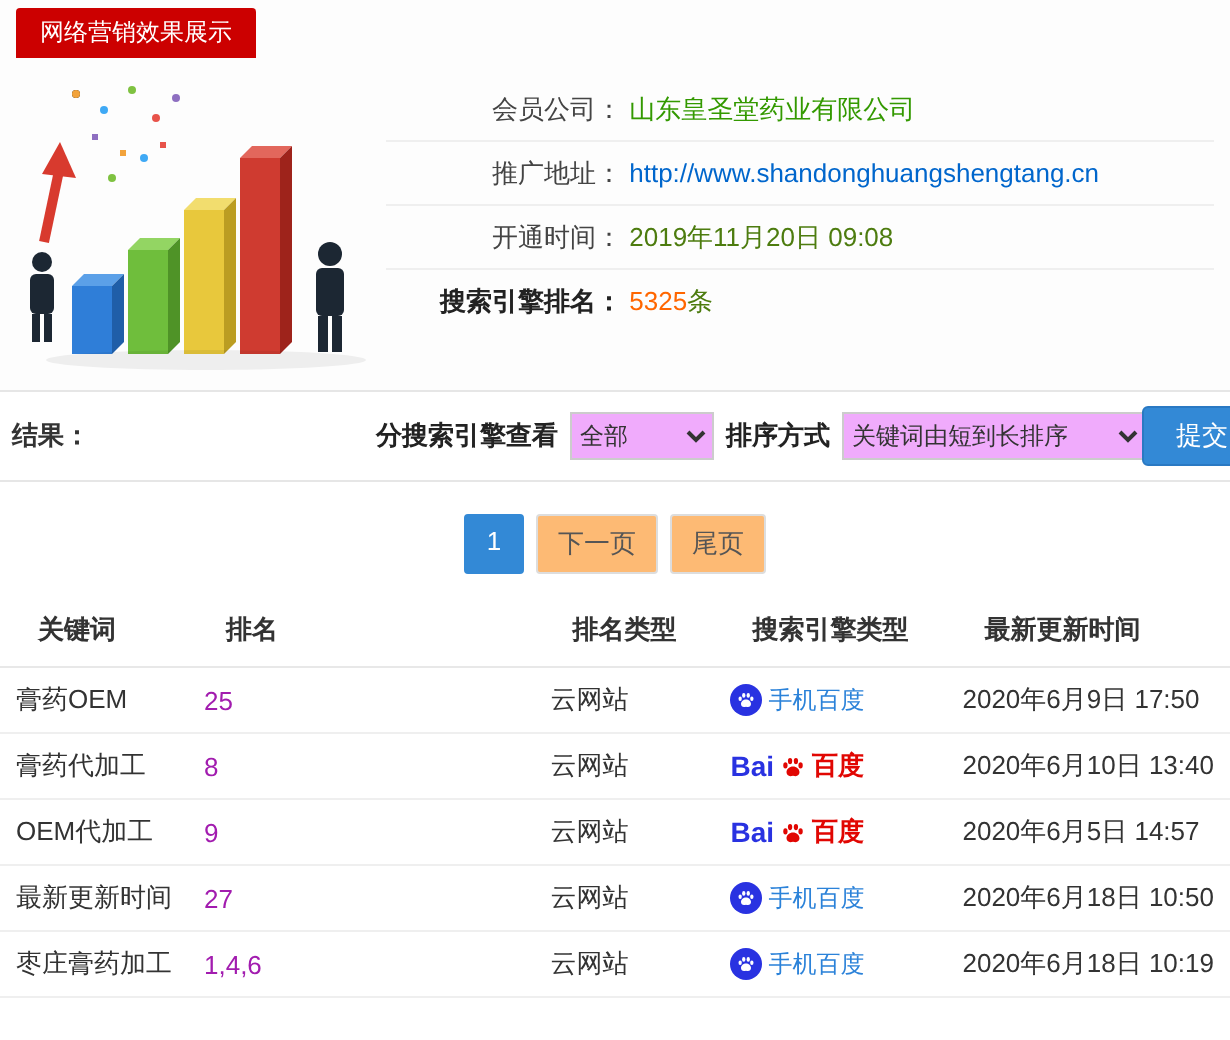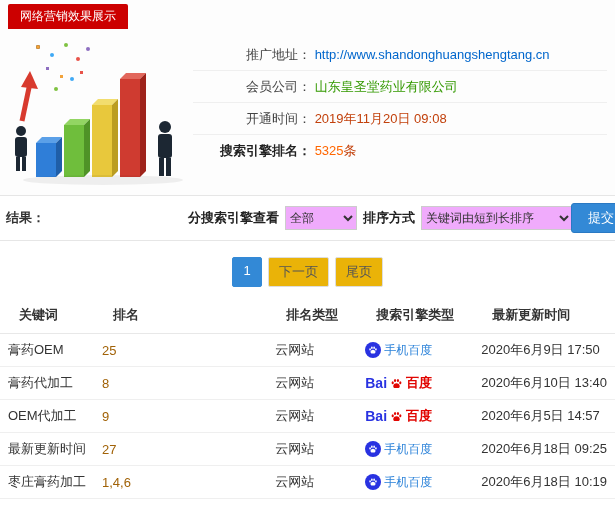--- a/index.html
+++ b/index.html
@@ -12,51 +12,51 @@
     padding:4px 12px; border-radius:2px 2px 0 0; }
   .top-content { display:flex; padding:6px 0 8px 0; }
   .illustration { width:185px; height:152px; flex:0 0 185px; }
   .info-rows { flex:1; padding-top:4px; }
   .info-row { height:32px; line-height:32px; font-size:13px; border-bottom:1px solid #efefef; }
   .info-row:last-child { border-bottom:none; }
   .info-label { display:inline-block; width:118px; text-align:right; color:#444; }
   .info-label.strong { font-weight:bold; color:#222; }
   .val-green { color:#339900; text-decoration:none; }
   .val-blue  { color:#0066cc; text-decoration:none; }
-  .val-plain { color:#c2410c; }
+  .val-plain { color:#4d7c0f; }
   .val-orange{ color:#ff6600; }
 
   
   .filter-bar { position:relative; display:flex; align-items:center;
     padding:10px 6px; border-bottom:1px solid #e6e6e6; font-size:13px; }
   .result-label { font-weight:bold; width:182px; flex:0 0 182px; }
   .filter-controls { display:flex; align-items:center; gap:6px; }
   .filter-controls b { font-size:13px; color:#222; white-space:nowrap; }
   .filter-controls select { font-size:12px; height:24px; border:1px solid #ccc;
     background:#f0abfc; color:#333; }
   .sel-small { width:72px; }
   .sel-wide  { width:152px; }
   .submit-btn { position:absolute; right:-16px; top:7px; background:#3389d6; color:#fff;
     border:1px solid #2a79c3; border-radius:3px; padding:5px 16px; font-size:13px; cursor:pointer; }
 
   
   .pagination { display:flex; justify-content:center; gap:6px; margin:16px 0 10px 0; }
   .page { display:inline-block; min-width:30px; text-align:center; font-size:13px;
-    padding:5px 10px; border:1px solid #ddd; background:#eab308; color:#555; cursor:pointer;
+    padding:5px 10px; border:1px solid #ddd; background:#fdba74; color:#555; cursor:pointer;
     border-radius:2px; }
   .page.active { background:#3389d6; border-color:#3389d6; color:#fff; }
 
   
   table { width:100%; border-collapse:collapse; font-size:13px; margin-top:6px; }
   th { text-align:left; font-weight:bold; color:#333; padding:9px 19px;
     border-bottom:1px solid #e8e8e8; white-space:nowrap; }
   td { padding:7px 8px; border-bottom:1px solid #efefef; color:#333; white-space:nowrap; }
   col.c-kw{width:88px;} col.c-rank{width:248px;} col.c-rt{width:70px;}
   col.c-eng{width:86px;} col.c-time{width:123px;}
-  .rank-link { color:#a16207; text-decoration:none; }
+  .rank-link { color:#a21caf; text-decoration:none; }
 
   
   .engine { display:none; align-items:center; gap:3px; vertical-align:middle; }
   td.engine-baidu  .baidu-logo   { display:inline-flex; }
   td.engine-mobile .mobile-baidu { display:inline-flex; }
   .bai { color:#2932e1; font-weight:bold; font-style:italic; font-size:14px; }
   .du-cn { color:#e10602; font-weight:bold; font-size:13px; }
   .paw-red { color:#e10602; }
   .paw-badge { width:16px; height:16px; border-radius:50%; background:#2932e1; color:#fff;
     display:inline-flex; align-items:center; justify-content:center; }
@@ -123,26 +123,26 @@
           <rect x="150" y="99" width="14" height="24" rx="3"></rect>
           <rect x="151" y="123" width="5" height="18"></rect>
           <rect x="158" y="123" width="5" height="18"></rect>
         </g>
 
         <ellipse cx="95" cy="145" rx="80" ry="5" fill="#000" opacity="0.06"></ellipse>
       </svg>
     </div>
     <div class="info-rows">
       <div class="info-row">
+        <span class="info-label">会员公司：</span>
+        <a href="#" class="val-green">山东皇圣堂药业有限公司</a>
+      </div>
+      <div class="info-row">
         <span class="info-label">推广地址：</span>
         <a href="#" class="val-blue">http://www.shandonghuangshengtang.cn</a>
-      </div>
-      <div class="info-row">
-        <span class="info-label">会员公司：</span>
-        <a href="#" class="val-green">山东皇圣堂药业有限公司</a>
       </div>
       <div class="info-row">
         <span class="info-label">开通时间：</span>
         <span class="val-plain">2019年11月20日 09:08</span>
       </div>
       <div class="info-row">
         <span class="info-label strong">搜索引擎排名：</span>
         <span class="val-orange">5325</span><span class="val-plain">条</span>
       </div>
     </div>
@@ -264,21 +264,21 @@
                 <ellipse cx="5" cy="10.5" rx="2" ry="2.8"></ellipse>
                 <ellipse cx="9.3" cy="6.5" rx="2" ry="2.9"></ellipse>
                 <ellipse cx="14.7" cy="6.5" rx="2" ry="2.9"></ellipse>
                 <ellipse cx="19" cy="10.5" rx="2" ry="2.8"></ellipse>
                 <path d="M12 11.5c3.2 0 6 2.4 6 5.4 0 2.1-1.6 3.6-3.6 3.6-.9 0-1.6-.4-2.4-.4s-1.5.4-2.4.4c-2 0-3.6-1.5-3.6-3.6 0-3 2.8-5.4 6-5.4z"></path>
               </svg>
             </span>
             <i class="m-label">手机百度</i>
           </span>
       </td>
-      <td>2020年6月18日 09:25</td>
+      <td>2020年6月18日 10:50</td>
     </tr>
     <tr>
       <td>枣庄膏药加工</td>
       <td><a href="#" class="rank-link">1,4,6</a></td>
       <td>云网站</td>
       <td class="engine-mobile">
         
         <span class="engine mobile-baidu">
             <span class="paw-badge">
               <svg width="10" height="10" viewBox="0 0 24 24" fill="currentColor">

